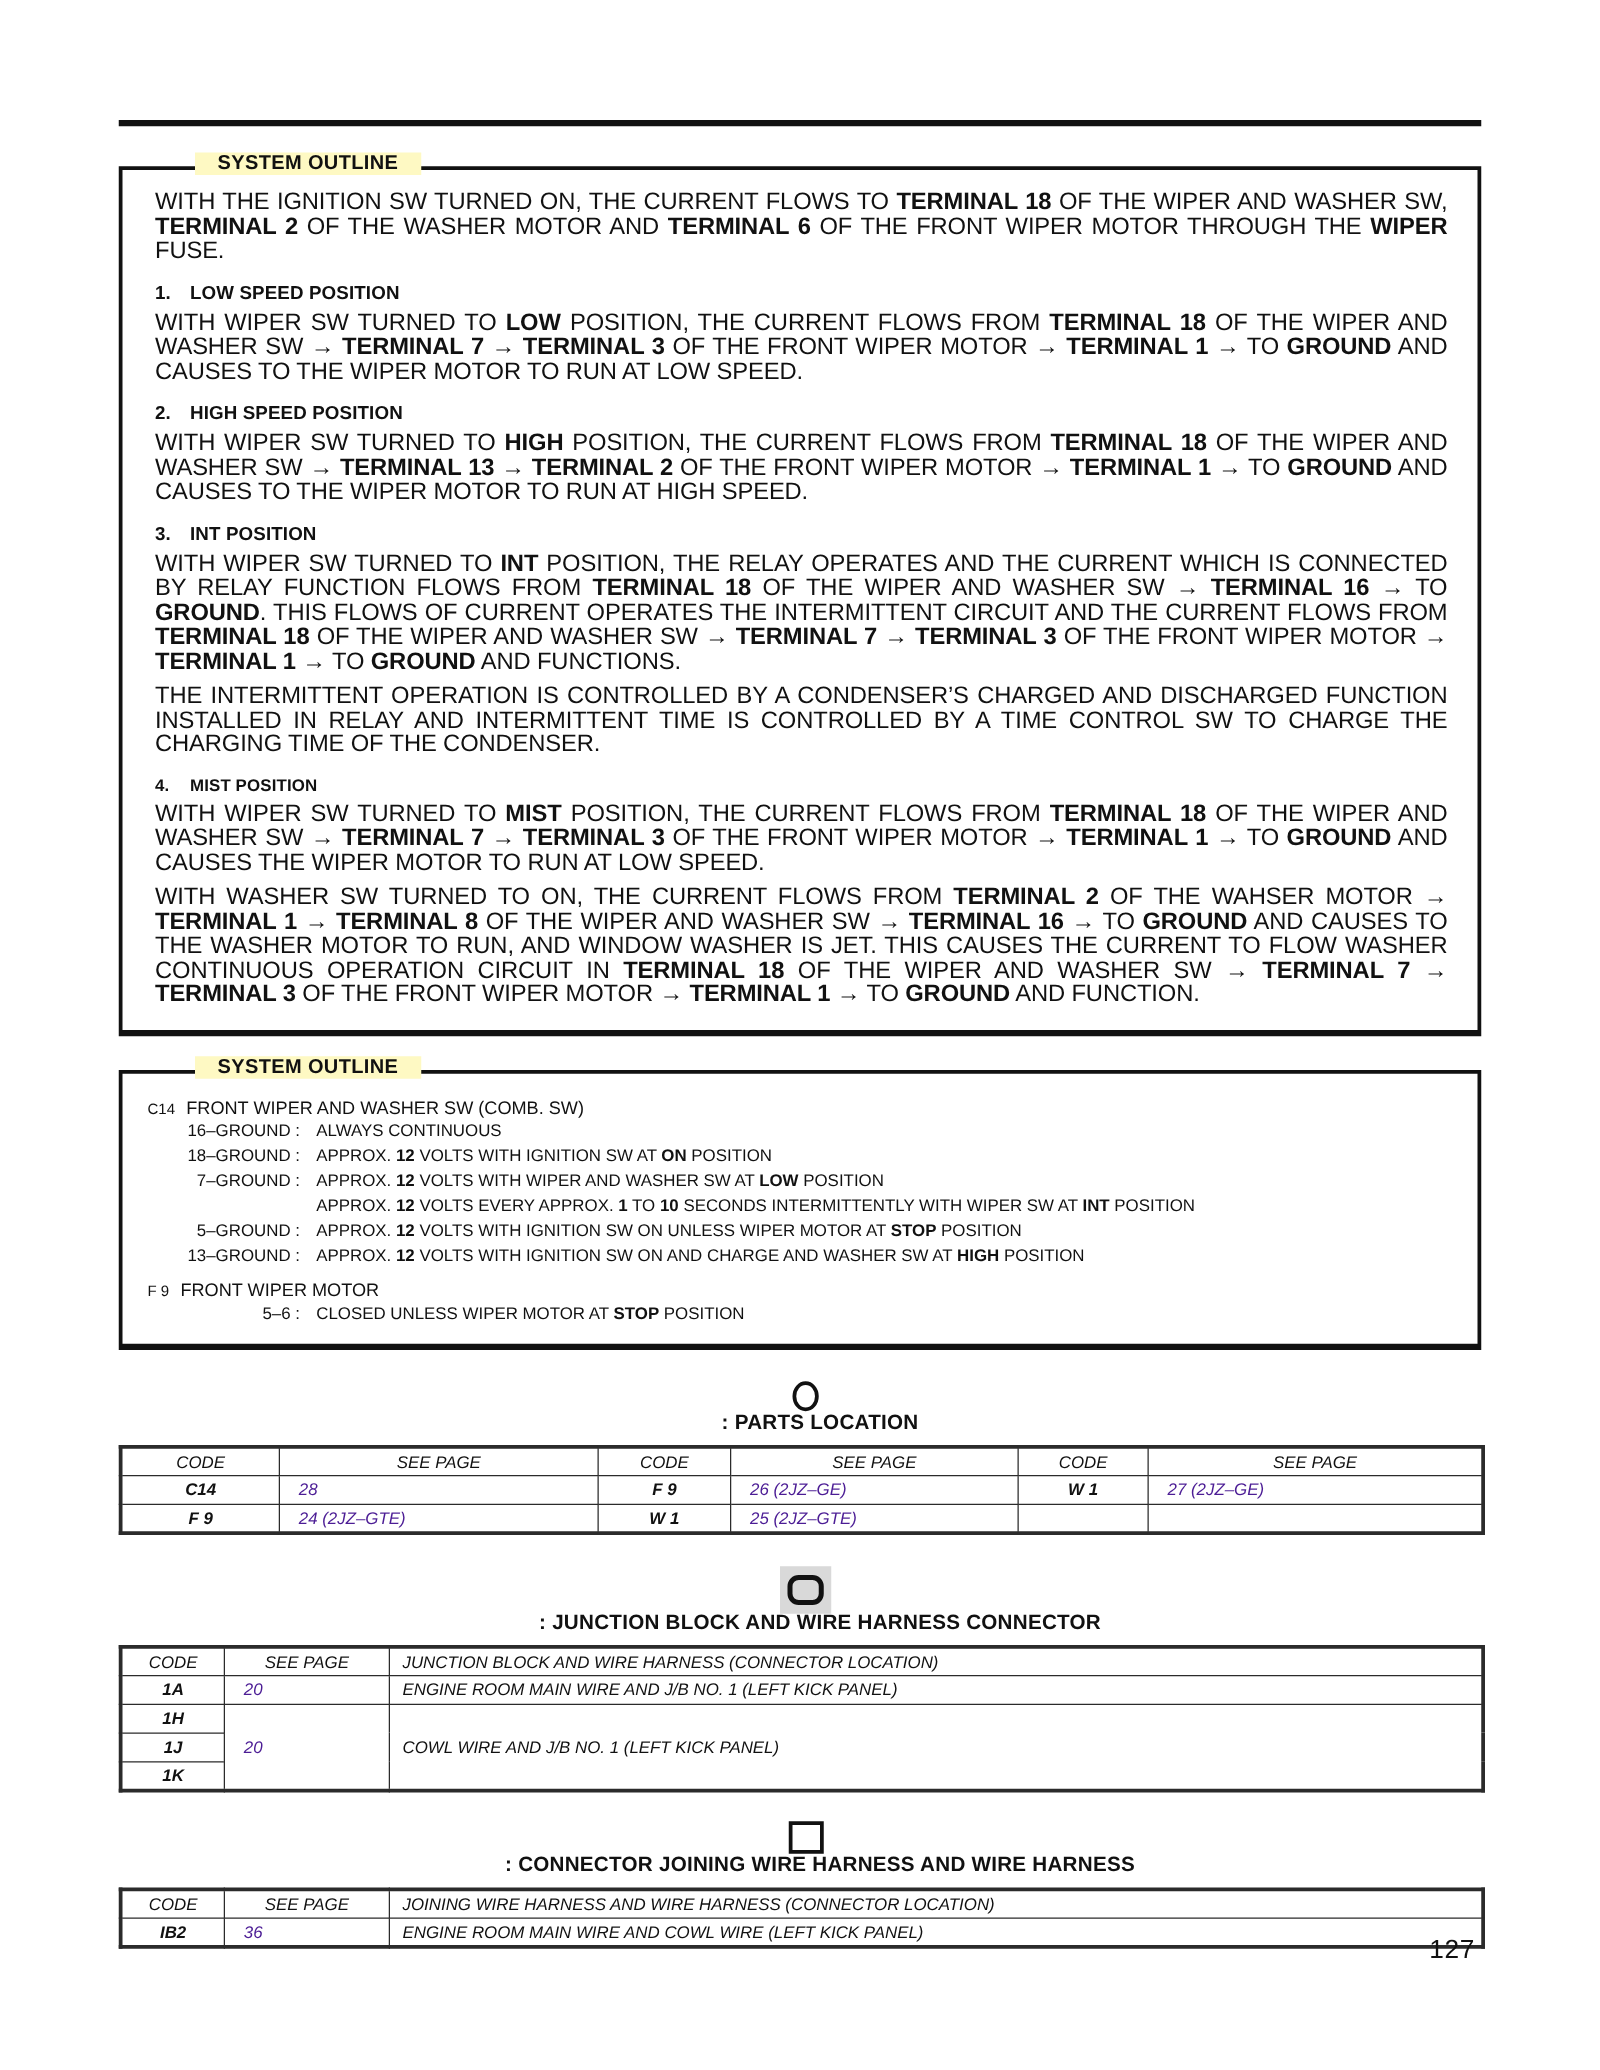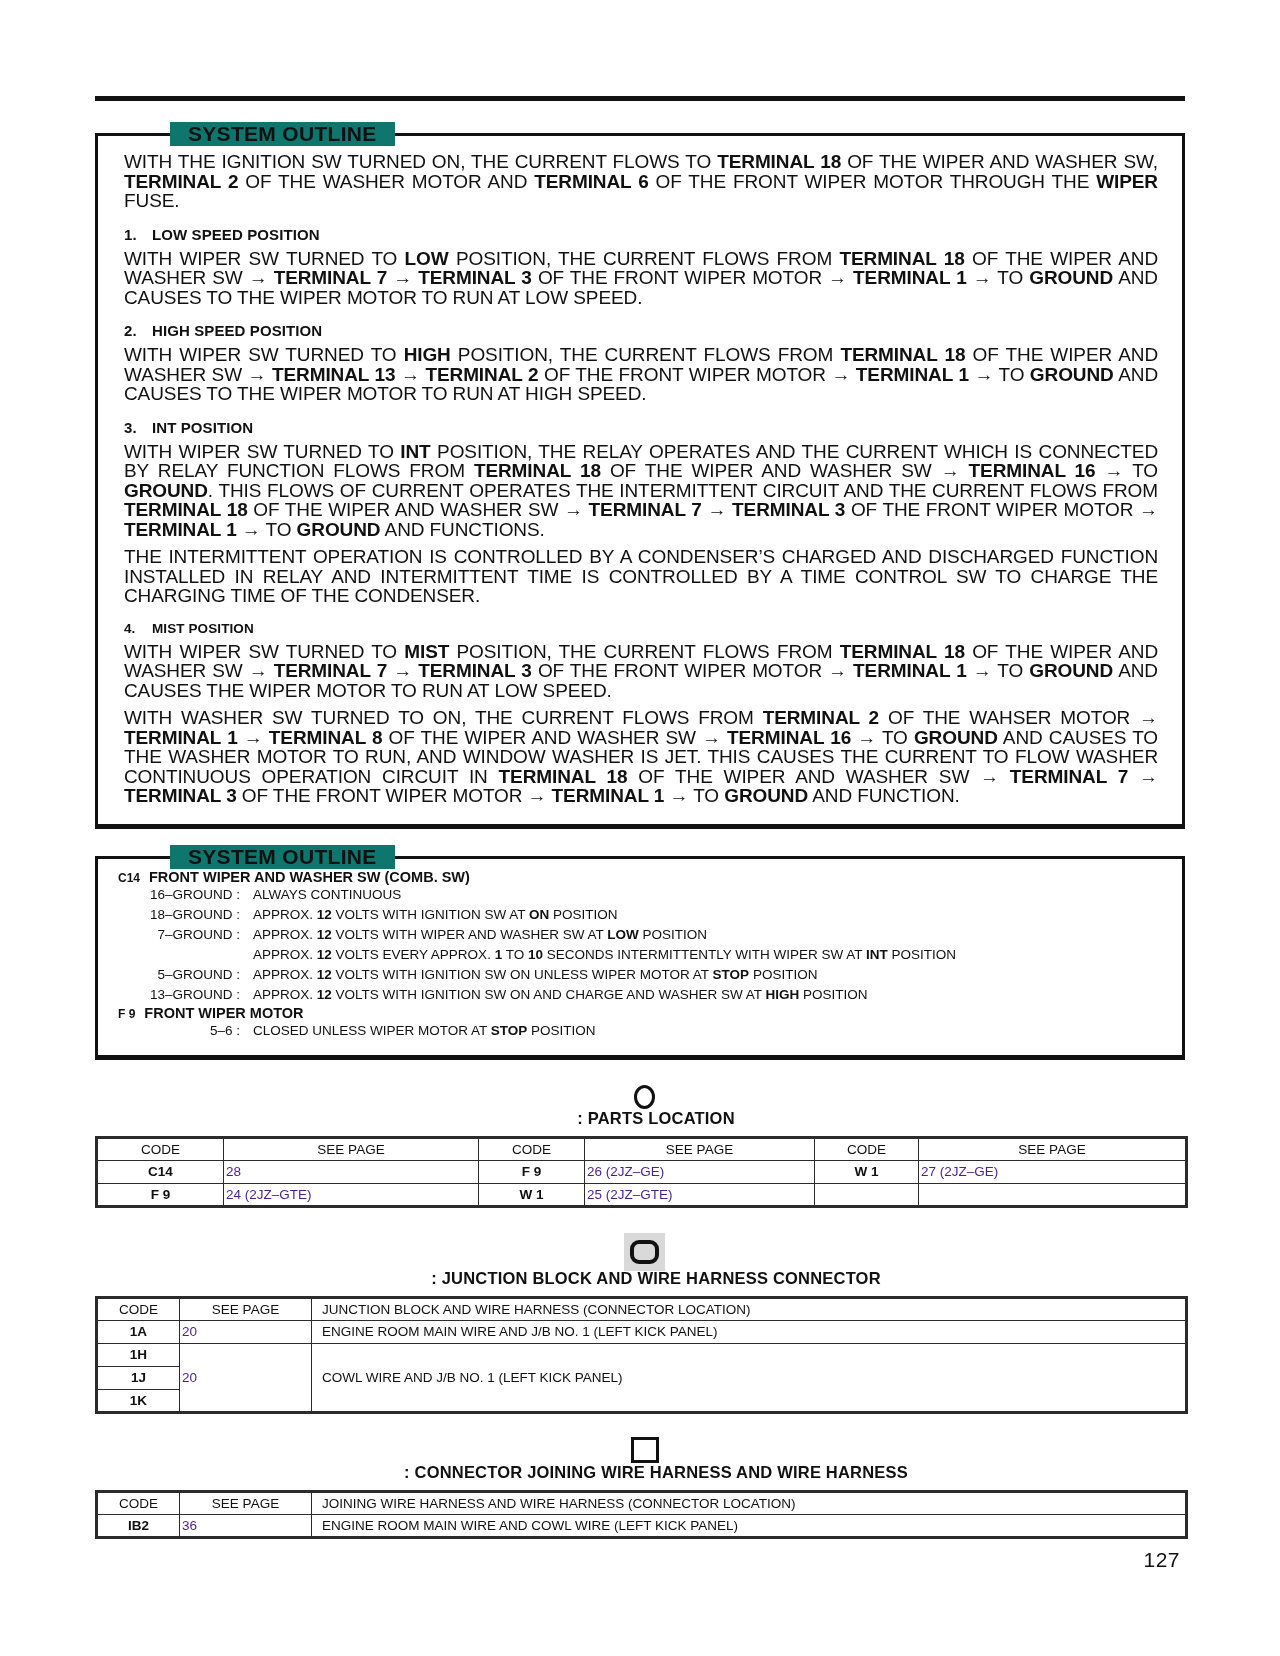--- a/index.html
+++ b/index.html
@@ -21,43 +21,43 @@
   .box {
     position: relative;
     border: 3px solid #111;
     border-bottom-width: 5px;
     padding: 16px 24px 18px 26px;
   }
   .box-1 { margin-top: 32px; }
   .box-2 { margin-top: 27px; padding: 10px 24px 14px 20px; }
   .box-title {
     position: absolute;
-    top: -14px; left: 72px;
-    background: #0f766e;
+    top: -14px; left: 58px;
+    background: #fef9c3;
     padding: 0 18px;
-    font-size: 21px;
+    font-size: 16px;
     font-weight: bold;
     letter-spacing: .3px;
     white-space: nowrap;
   }
 
   .para {
     margin: 0;
     font-size: 19px;
     line-height: 19.5px;
     text-align: justify;
     letter-spacing: -0.1px;
   }
   .para + .para { margin-top: 8px; }
   .sec-head { margin: 15px 0 6px 0; font-weight: bold; font-size: 15px; letter-spacing: .1px; }
   .sec-head .sec-num { display: inline-block; min-width: 16px; margin-right: 12px; }
   .sec-head.small { font-size: 13.5px; }
 
   
-  .hint-head { margin-top: 0; font-weight: bold; font-size: 14.5px; }
+  .hint-head { margin-top: 10px; font-weight: normal; font-size: 14.5px; }
   .hint-head .hint-code { font-size: 12px; margin-right: 9px; }
   .hint-line { display: flex; font-size: 13.5px; line-height: 20px; }
   .hint-label { width: 122px; text-align: right; white-space: pre; flex: none; }
   .hint-text { margin-left: 13px; flex: 1; }
 
   
   .icon-header { display: flex; align-items: center; margin-left: 32px; flex-direction: column; }
   .icon-header .icon-title-text { font-size: 16.5px; font-weight: bold; letter-spacing: .2px; }
   .hdr-parts { margin-top: 25px; }
   .hdr-junction { margin-top: 27px; }
@@ -81,21 +81,21 @@
     border: 3.5px solid #111;
     margin-right: 20px; margin-left: -2px; flex: none;
   }
 
   
   table.tbl {
     border-collapse: collapse; table-layout: fixed;
     width: 1090px; margin-top: 8px;
     font-size: 13.5px;
   }
-  .tbl th, .tbl td { border: 1.5px solid #2b2b2b; height: 23px; padding: 0 2px; overflow: hidden; white-space: nowrap; }
+  .tbl th, .tbl td { border: 1.5px solid #2b2b2b; height: 23px; padding: 0 15px; overflow: hidden; white-space: nowrap; font-style: italic; }
   .tbl { border: 3px solid #2b2b2b; }
   .tbl th { font-weight: normal; text-align: center; }
   .tbl th.left, .tbl td.left { text-align: left; padding-left: 10px; }
   .code-cell { font-weight: bold; text-align: center; }
   .page-cell { color: #4c1d95; text-align: left; padding-left: 9px; }
 
   .page-number {
     position: absolute;
     top: 1548px; right: 100px;
     font-size: 21px;

